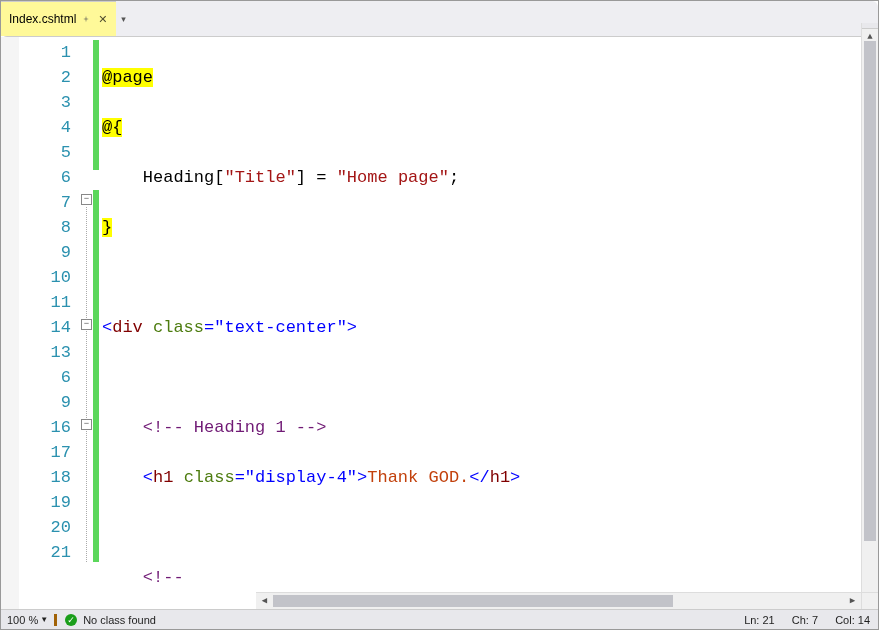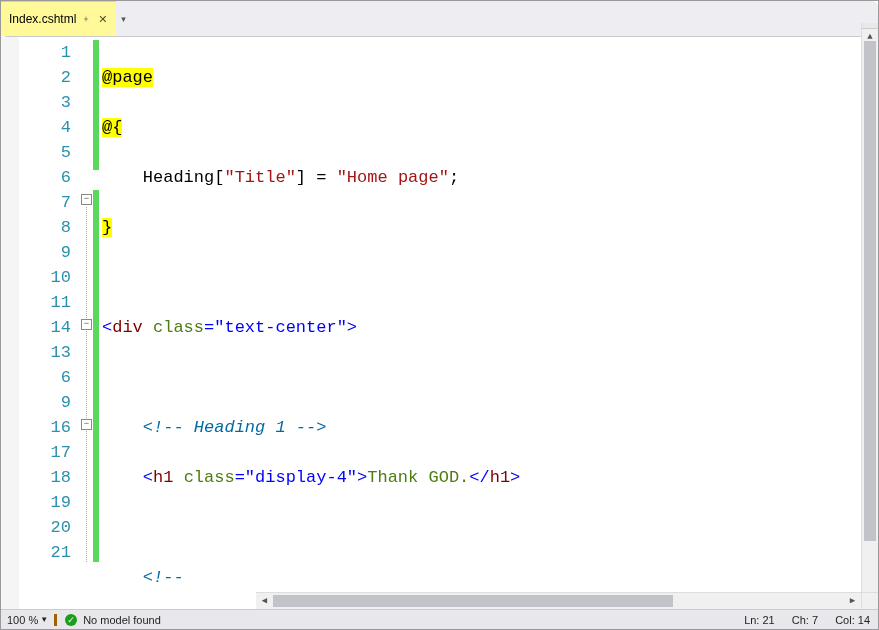--- a/index.html
+++ b/index.html
@@ -100,22 +100,22 @@
     position: relative;
   }
   .hl-yellow { background: #ffff00; }
   .hl-gray { background: #e8e8e8; }
   .c-razor { color: #000; }
   .c-type { color: #2b91af; }
   .c-tag { color: #800000; }
   .c-attr { color: #4d7c0f; }
   .c-str { color: #0000ff; }
   .c-strred { color: #a31515; }
-  .c-txt { color: #4d7c0f; }
-  .c-comment { color: #0369a1; font-style: italic; }
+  .c-txt { color: #c2410c; }
+  .c-comment { color: #701a75; }
   .c-punct { color: #0000ff; }
   .c-black { color: #000; }
   .scrollbar-v {
     position:absolute; right:0; top:22px; bottom:20px; width:17px;
     background:#f0f0f0; border-left:1px solid #ddd;
   }
   .scrollbar-v .thumb { position:absolute; left:2px; right:2px; top:18px; height:500px; background:#c2c3c9; }
   .scrollbar-v .arr { position:absolute; left:0; right:0; height:17px; font-size:9px; text-align:center; line-height:17px; color:#555;}
   .scrollbar-v .split { position:absolute; top:0; left:0; right:0; height:6px; background:#e8e8ec; border-bottom:1px solid #ccc;}
   .scrollbar-h {
@@ -225,21 +225,21 @@
 </div>
 <div class="corner"></div>
 
 <div class="statusbar">
   <div class="zoom">
     <span>100 %</span>
     <span class="dd">▼</span>
   </div>
   <div class="issues">
     <span class="ok-icon">✓</span>
-    <span>No model found</span>
+    <span>No class found</span>
   </div>
   <div class="spacer"></div>
   <div class="pos">
     <span>Ln: 21</span>
     <span>Ch: 7</span>
     <span>Col: 14</span>
   </div>
 </div>
 
 </body></html>

